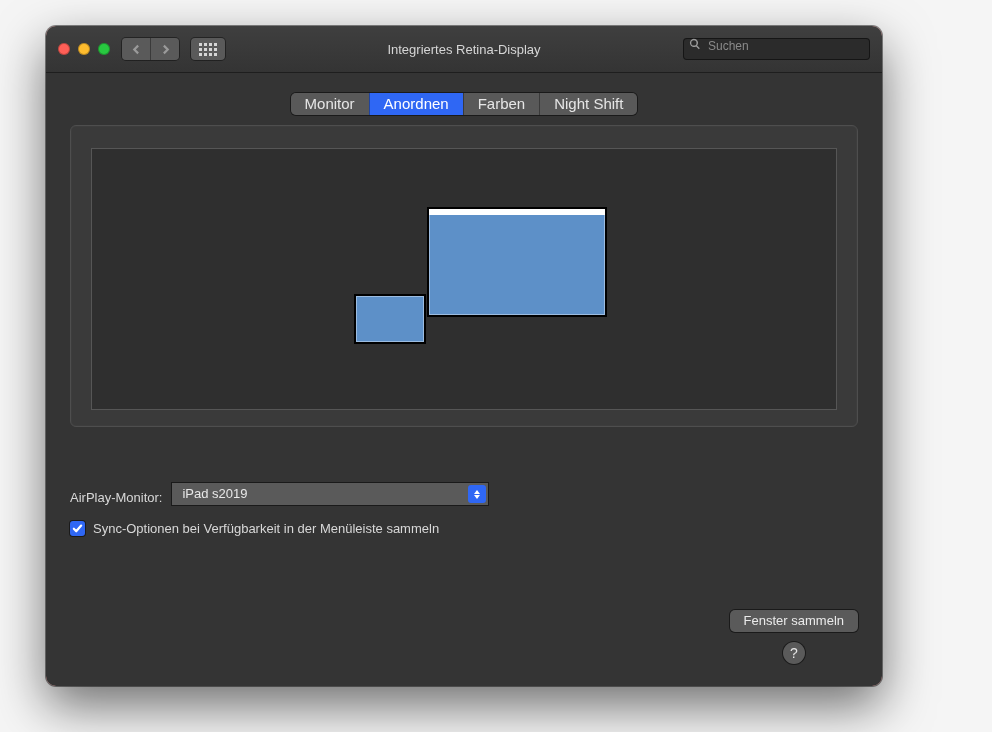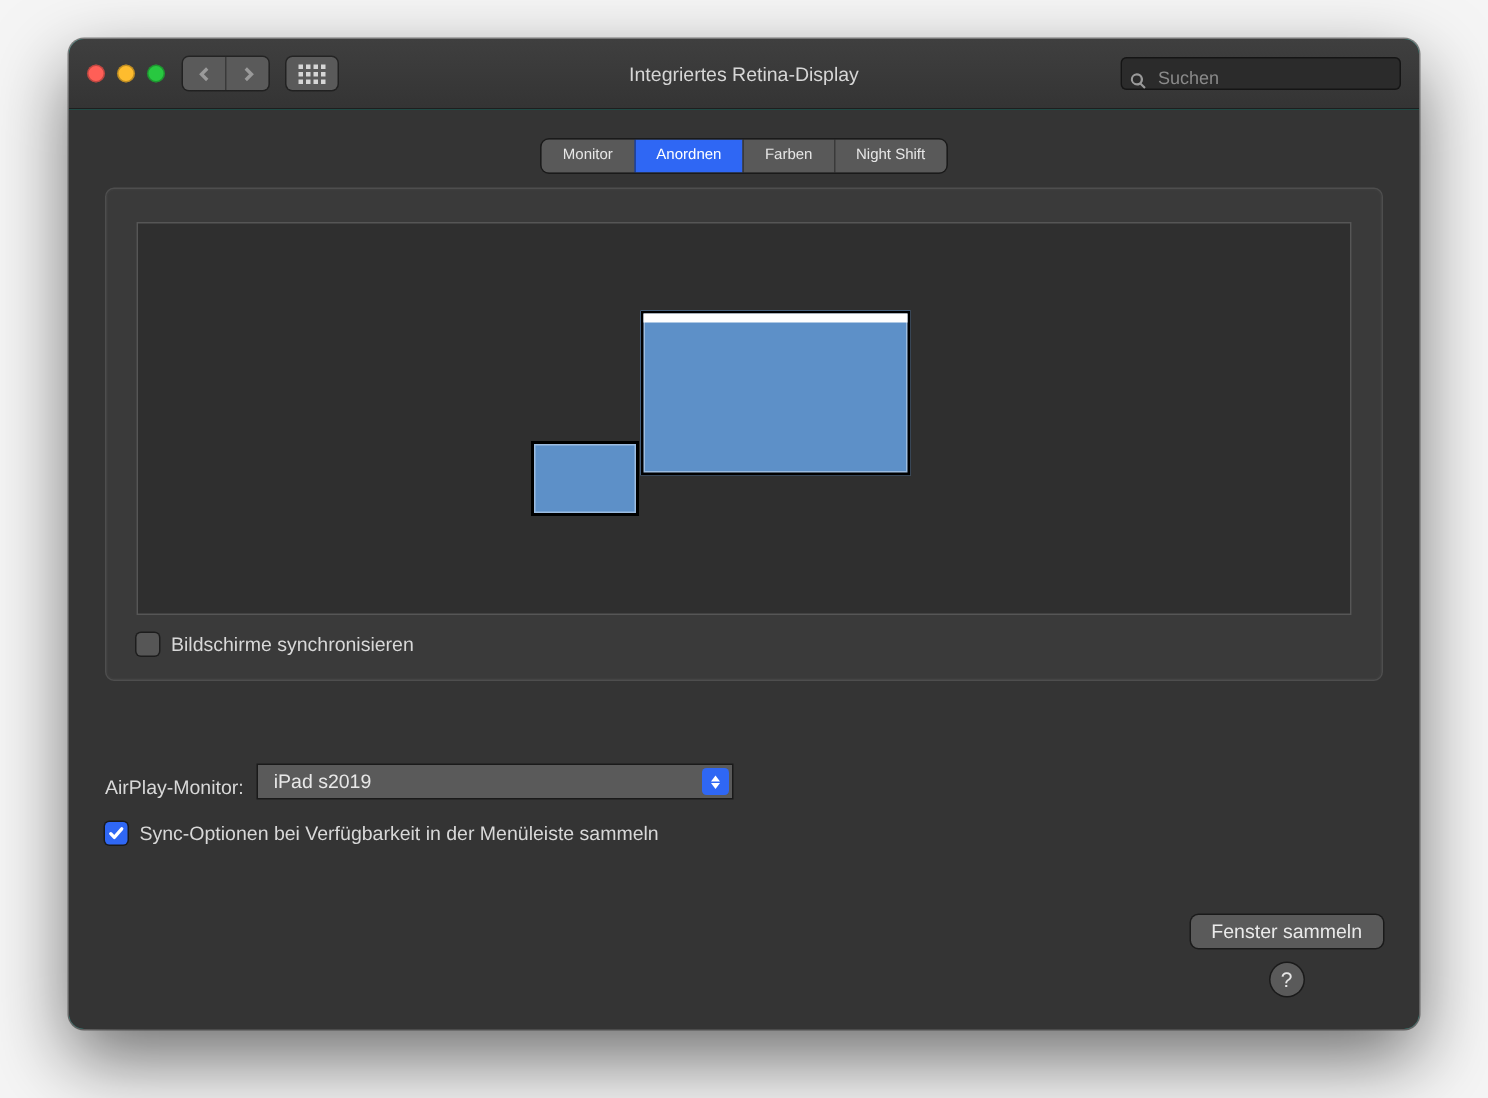--- a/index.html
+++ b/index.html
@@ -11,23 +11,23 @@
     color: #e8e8e8;
     width: 992px;
     height: 732px;
     overflow: hidden;
   }
 
   .window {
     position: absolute;
     left: 46px;
     top: 26px;
-    width: 900px;
+    width: 836px;
     height: 660px;
-    background: #14b8a6;
+    background: #fca5a5;
     border-radius: 10px;
     box-shadow: 0 20px 50px rgba(0,0,0,0.55), 0 0 0 1px rgba(0,0,0,0.45);
     overflow: hidden;
     display: flex;
     flex-direction: column;
   }
 
   
   .toolbar {
     height: 46px;
@@ -98,21 +98,21 @@
     left:0;right:0;
     text-align:center;
     font-size:13px;
     color:#d6d6d6;
     pointer-events:none;
   }
 
   .search {
     margin-left:auto;
     display:flex;
-    align-items:flex-end;
+    align-items:flex-start;
     background:#2b2b2b;
     border-radius:4px;
     height:22px;
     width:175px;
     padding:0 6px;
     box-shadow: inset 0 0 0 1px rgba(0,0,0,0.5);
   }
   .search svg { width:12px;height:12px; fill:#9a9a9a; margin-right:5px; flex:0 0 auto;}
   .search input {
     background:transparent; border:0; outline:0;
@@ -136,21 +136,21 @@
   }
   .segmented {
     display:flex;
     height:22px;
     border-radius:5px;
     overflow:hidden;
     box-shadow:0 0 0 1px rgba(0,0,0,0.5);
   }
   .seg {
     padding:0 14px;
-    font-size:10px;
+    font-size:15px;
     line-height:22px;
     background:#595959;
     color:#e6e6e6;
     border-left:1px solid rgba(0,0,0,0.35);
   }
   .seg:first-child{border-left:0;}
   .seg.active { background:#2f67f4; color:#fff; }
 
   
   .panel {
@@ -347,24 +347,20 @@
         </div>
     </div>
 
     <div class="panel">
 
       <div class="arrange-area" id="arrange-area">
           <div class="display main" style="left: 335px; top: 58px; width: 180px; height: 110px; background: rgb(93, 144, 200);"></div>
           <div class="display" style="left: 262px; top: 145px; width: 72px; height: 50px; background: rgb(93, 144, 200);"></div>
         </div>
 
-      <div class="chk-row">
-        <div class="chk" id="mirror-chk"></div>
-        <span>Bildschirme synchronisieren</span>
-      </div>
     </div>
 
     <div class="bottom">
       <div class="airplay-row">
         <span>AirPlay-Monitor:</span>
         <div class="popup">
           <span>iPad s2019</span>
           <div class="caps">
               <span></span>
               <span></span>

